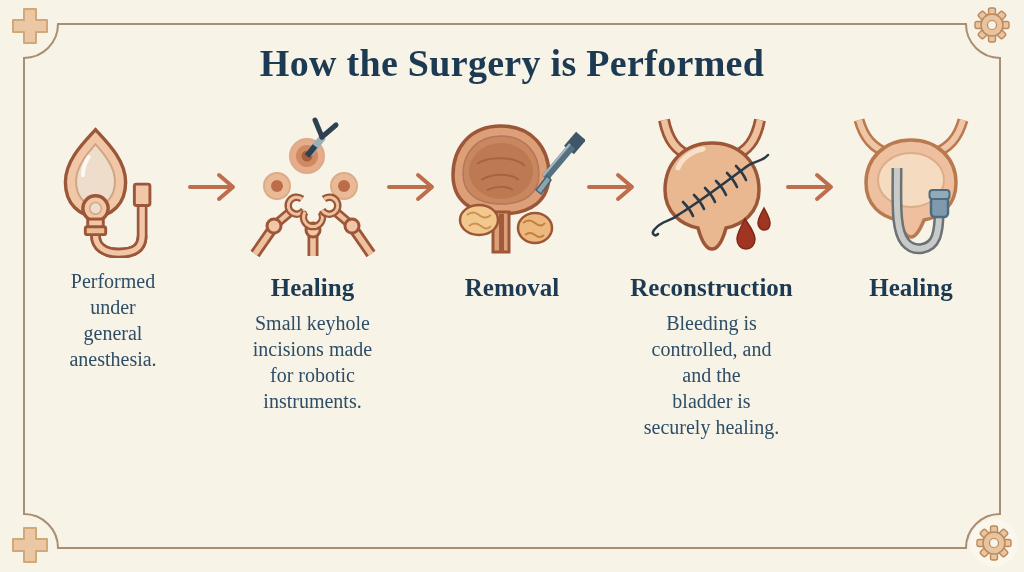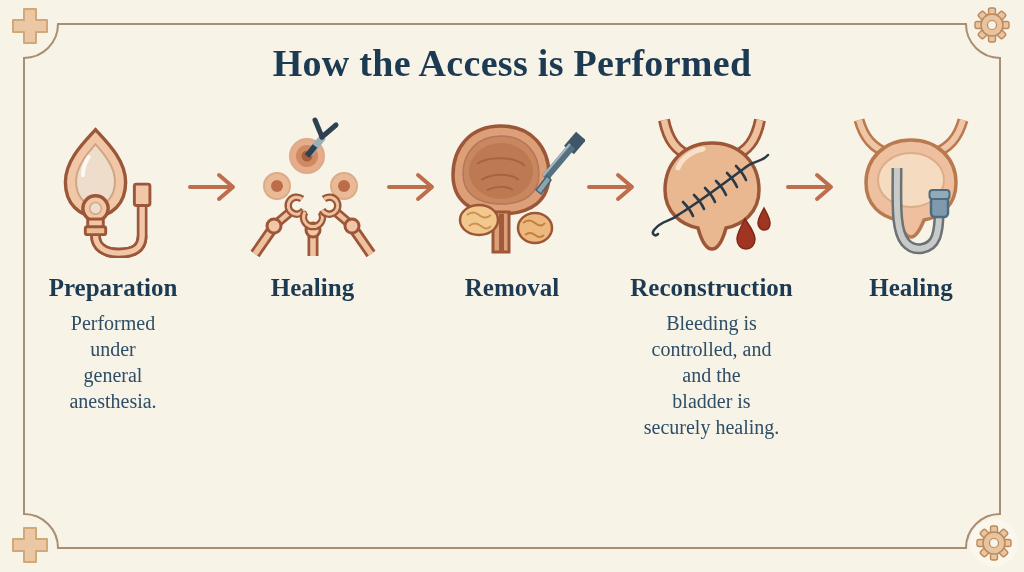--- a/index.html
+++ b/index.html
@@ -57,41 +57,40 @@
     </defs>
     <path d="M 58 24 H 966 A 34 34 0 0 0 1000 58 V 514 A 34 34 0 0 0 966 548 H 58 A 34 34 0 0 0 24 514 V 58 A 34 34 0 0 0 58 24 Z" fill="none" stroke="#a88e72" stroke-width="2"></path>
     <circle cx="994" cy="543" r="24" fill="#fbf7ed"></circle>
     <use href="#cross" transform="translate(30,26)" fill="#ebc7a3" stroke="#d3a878" stroke-width="2" stroke-linejoin="round"></use>
     <use href="#cross" transform="translate(30,545)" fill="#ebc7a3" stroke="#d3a878" stroke-width="2" stroke-linejoin="round"></use>
     <use href="#gear" transform="translate(992,25)"></use>
     <use href="#gear" transform="translate(994,543)"></use>
   </svg>
 
   <div class="content">
-    <div class="page-title">How the Access is Performed</div>
+    <div class="page-title">How the Surgery is Performed</div>
 
     <div class="steps-row">
 
       <div class="step">
         <div class="icon-box">
           <svg width="136" height="142" viewBox="0 0 140 142" aria-hidden="true">
             <path d="M52 12 C41 24 21 43 21 66 C21 89 36 101 52 101 C68 101 83 89 83 66 C83 43 63 24 52 12 Z" fill="#f1c7a8" stroke="#9c5738" stroke-width="3.5"></path>
             <path d="M52 27 C45 35 32 49 32 65 C32 81 41 90 52 90 C63 90 72 81 72 65 C72 49 59 35 52 27 Z" fill="#efddcb" stroke="#cfa583" stroke-width="2"></path>
             <path d="M45 40 C41 46 39 52 39 59" stroke="#ffffff" stroke-width="4" fill="none" stroke-linecap="round" opacity="0.8"></path>
             <path d="M100 121 C100 133 93 139 76 139 C62 139 52 133 52 121" fill="none" stroke="#9c5738" stroke-width="11"></path>
             <path d="M100 89 L100 121 C100 133 93 139 76 139 C62 139 52 133 52 121" fill="none" stroke="#9c5738" stroke-width="11"></path>
             <path d="M100 89 L100 121 C100 133 93 139 76 139 C62 139 52 133 52 121" fill="none" stroke="#f1c7a8" stroke-width="5.5"></path>
             <circle cx="52" cy="93" r="13" fill="#f1c7a8" stroke="#9c5738" stroke-width="3.5"></circle>
             <circle cx="52" cy="93" r="6" fill="#efddcb" stroke="#cfa583" stroke-width="1.5"></circle>
             <rect x="44" y="104" width="16" height="10" fill="#f1c7a8" stroke="#9c5738" stroke-width="3"></rect>
             <rect x="41.5" y="112" width="21" height="8" rx="2" fill="#edbd9a" stroke="#9c5738" stroke-width="3"></rect>
             <rect x="92" y="68" width="16" height="22" rx="2" fill="#f1c7a8" stroke="#9c5738" stroke-width="3"></rect>
           </svg>
         </div>
-        <div class="step-title">Preparation</div>
         <div class="step-desc">Performed
 under
 general
 anesthesia.</div>
       </div>
 
       <div class="arrow-cell">
         <svg width="54" height="34" viewBox="0 0 54 34" aria-hidden="true">
           <path d="M4 17 H46" stroke="#bd6e4e" stroke-width="4" stroke-linecap="round"></path>
           <path d="M33 5 L47 17 L33 29" fill="none" stroke="#bd6e4e" stroke-width="4" stroke-linecap="round" stroke-linejoin="round"></path>
@@ -127,20 +126,24 @@
             <path d="M128 138 L110 112" stroke="#9c5738" stroke-width="11"></path>
             <path d="M128 138 L110 112" stroke="#eec2a0" stroke-width="5.5"></path>
             <path d="M107 108 L94 97" stroke="#9c5738" stroke-width="10"></path>
             <path d="M107 108 L94 97" stroke="#eec2a0" stroke-width="4.5"></path>
             <circle cx="109" cy="110" r="7" fill="#f1c7a8" stroke="#9c5738" stroke-width="3"></circle>
             <path d="M81 83 A8.5 8.5 0 1 1 79 94" fill="none" stroke="#9c5738" stroke-width="7.5"></path>
             <path d="M81 83 A8.5 8.5 0 1 1 79 94" fill="none" stroke="#eec2a0" stroke-width="3"></path>
           </svg>
         </div>
         <div class="step-title">Healing</div>
+        <div class="step-desc">Small keyhole
+incisions made
+for robotic
+instruments.</div>
       </div>
 
       <div class="arrow-cell">
         <svg width="54" height="34" viewBox="0 0 54 34" aria-hidden="true">
           <path d="M4 17 H46" stroke="#bd6e4e" stroke-width="4" stroke-linecap="round"></path>
           <path d="M33 5 L47 17 L33 29" fill="none" stroke="#bd6e4e" stroke-width="4" stroke-linecap="round" stroke-linejoin="round"></path>
         </svg>
       </div>
 
       <div class="step">

